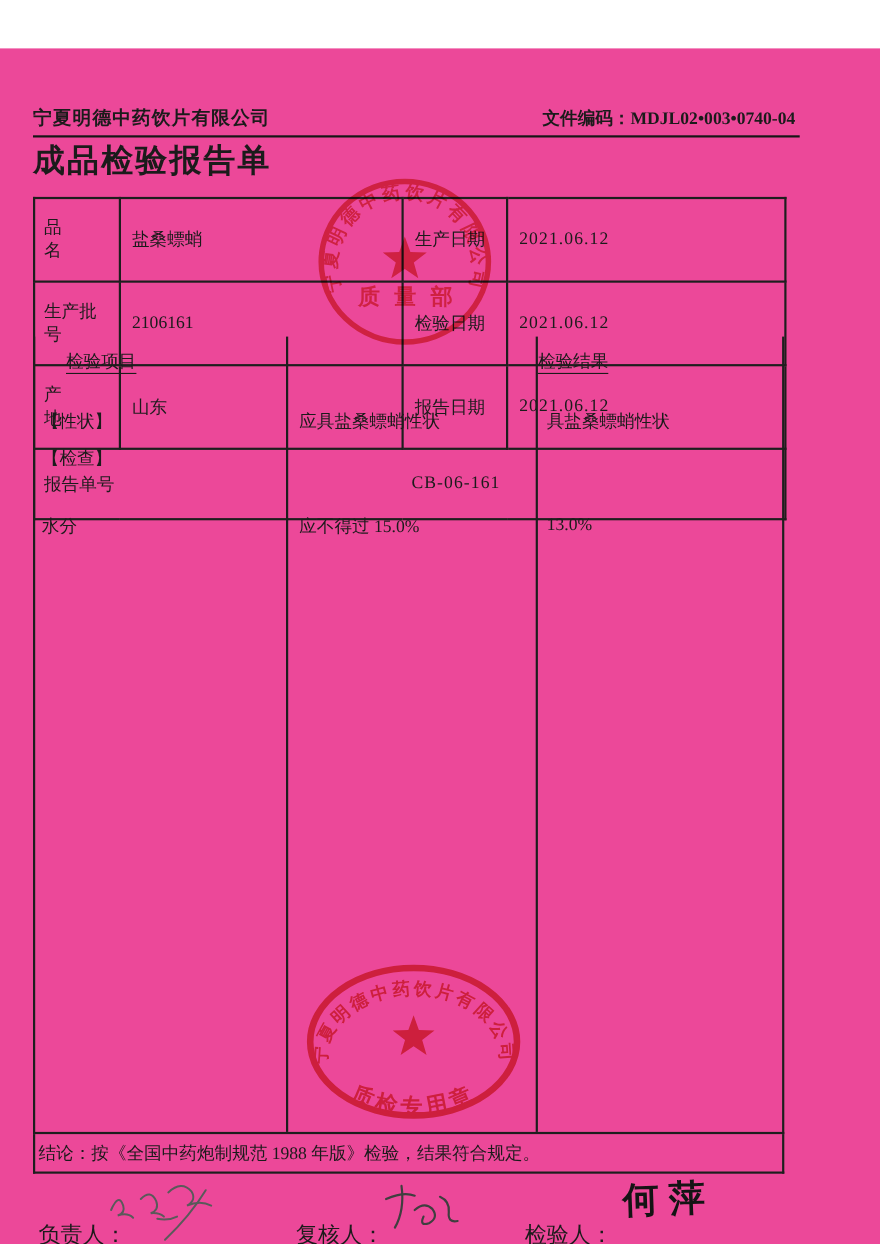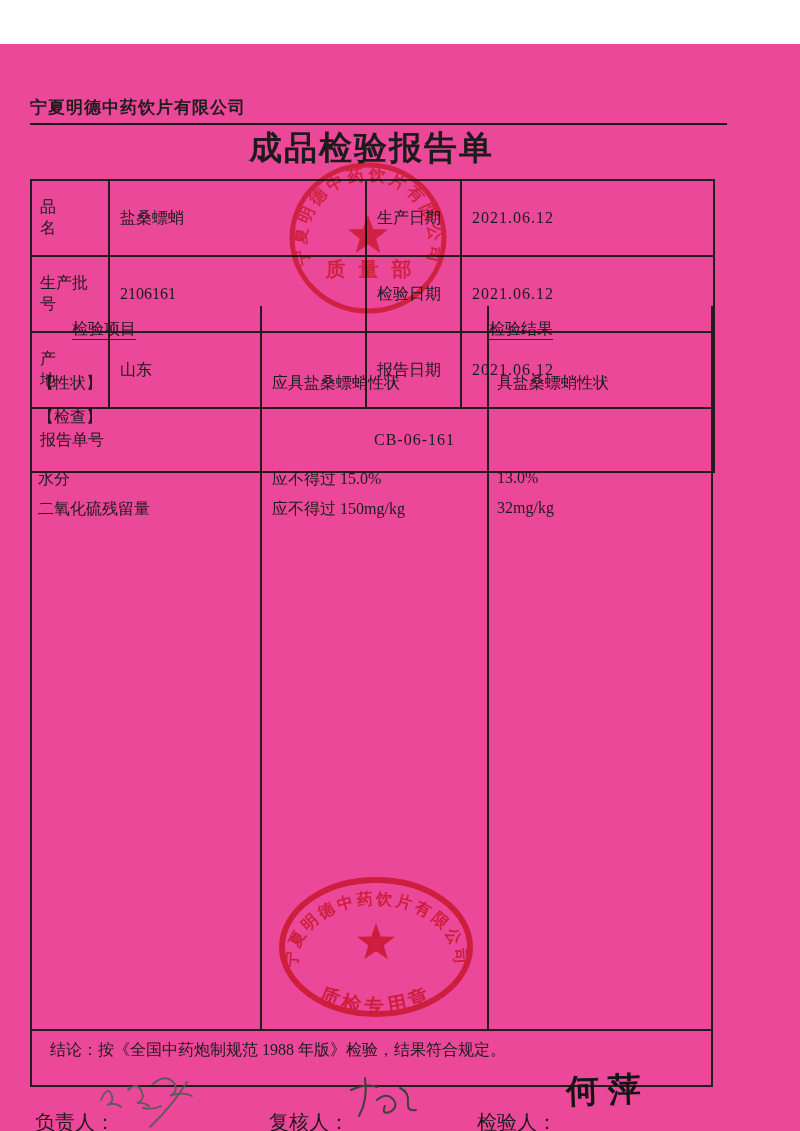--- a/index.html
+++ b/index.html
@@ -4,68 +4,69 @@
 <style>
   html,body{margin:0;padding:0;background:#ffffff;}
   .page{
     position:relative;width:800px;height:1131px;background:#ec4899;overflow:hidden;
     font-family:"Liberation Serif","DejaVu Serif",serif;color:#1b1b1b;margin-top:44px;
   }
   
   .hdr-company{position:absolute;left:30px;top:52px;font-size:17px;font-weight:600;letter-spacing:1px;}
   .hdr-code{position:absolute;right:77px;top:54px;font-size:16px;font-weight:600;}
   .hdr-rule{position:absolute;left:30px;top:79px;width:697px;height:2px;background:#151515;}
-  .title{position:absolute;left:30px;top:82px;width:683px;margin:0;text-align:center;
-         font-size:33px;font-weight:700;letter-spacing:2px;}
+  .title{position:absolute;left:30px;top:82px;width:683px;margin:0;text-align:left;
+         font-size:29px;font-weight:700;letter-spacing:2px;}
   
   table.info{position:absolute;left:30px;top:135px;width:685px;border-collapse:collapse;table-layout:fixed;}
   table.info td{border:2px solid #1e1e1e;height:30px;font-size:16px;padding:16px;vertical-align:middle;}
   table.info td.lbl{padding-left:8px;}
   table.info td.val{padding-left:10px;}
   table.info td.lbl2{padding-left:10px;}
   table.info td.val2{padding-left:10px;letter-spacing:1px;}
   table.info tr.rno td{position:relative;padding-left:8px;}
   .rno-val{position:absolute;left:342px;top:50%;transform:translateY(-50%);letter-spacing:1px;}
   
   .main{position:absolute;left:30px;top:262px;width:683px;height:725px;box-sizing:border-box;
         border:2px solid #1e1e1e;border-top:none;}
   .vline{position:absolute;top:0;bottom:0;width:2px;background:#1e1e1e;}
   .v1{left:228px;} .v2{left:455px;}
   .th{position:absolute;top:13px;font-size:16px;}
   .th .u{text-decoration:underline;text-underline-offset:5px;}
-  .th1{left:40px;}
+  .th1{left:28px;}
   .th2{left:230px;width:225px;text-align:center;}
   .th3{left:457px;width:224px;text-align:left;}
   .rrow{position:absolute;left:0;width:100%;height:22px;font-size:16px;}
   .rrow .c1{position:absolute;left:6px;}
   .rrow .c2{position:absolute;left:240px;}
   .rrow .c3{position:absolute;left:465px;}
   
-  .concl{position:absolute;left:30px;top:987px;width:683px;height:56px;box-sizing:border-box;
-         border:2px solid #1e1e1e;border-top:none;font-size:16px;line-height:37px;padding-left:18px;}
+  .concl{position:absolute;left:30px;top:987px;width:683px;height:36px;box-sizing:border-box;
+         border:2px solid #1e1e1e;border-top:none;font-size:16px;line-height:37px;padding-left:3px;}
   
   .sig-label{position:absolute;top:1065px;font-size:20px;}
   .sl1{left:35px;} .sl2{left:269px;} .sl3{left:477px;}
   .sig-svg{position:absolute;pointer-events:none;}
   .sig-name{position:absolute;left:566px;top:1024px;font-size:33px;font-weight:600;
             letter-spacing:9px;transform:rotate(-2deg);color:#141414;}
   
   .stamp{position:absolute;pointer-events:none;mix-blend-mode:multiply;filter:blur(0.4px);}
   .stamp-top{left:282px;top:113px;opacity:0.8;}
   .stamp-mid{left:277px;top:831px;opacity:0.85;}
   .stamp *{fill:var(--stamp-red,#d8514a);}
   .stamp .ring{fill:none;stroke:var(--stamp-red,#d8514a);}
   .stamp text{font-family:"Liberation Sans","DejaVu Sans",sans-serif;font-weight:700;}
 </style>
 </head>
 <body>
 
 <div class="page">
 
   <div class="hdr-company">宁夏明德中药饮片有限公司</div>
+  <div class="hdr-code">文件编码：MDJL02•003•0740-04</div>
   <div class="hdr-rule"></div>
   <h1 class="title">成品检验报告单</h1>
 
   <table class="info">
     <colgroup>
         <col style="width:78px">
         <col style="width:257px">
         <col style="width:95px">
         <col style="width:253px">
       </colgroup>
@@ -110,25 +111,20 @@
     </div>
     <div class="rrow" style="top:101px">
       <span class="c1">【检查】</span>
       <span class="c2"></span>
       <span class="c3"></span>
     </div>
     <div class="rrow" style="top:163px">
       <span class="c1">水分</span>
       <span class="c2">应不得过 15.0%</span>
       <span class="c3">13.0%</span>
-    </div>
-    <div class="rrow" style="top:193px">
-      <span class="c1">二氧化硫残留量</span>
-      <span class="c2">应不得过 150mg/kg</span>
-      <span class="c3">32mg/kg</span>
     </div>
   </div>
 
   <div class="concl">
     <span>结论：按《全国中药炮制规范 1988 年版》检验，结果符合规定。</span>
   </div>
 
   <div class="sig-label sl1">负责人：</div>
   <div class="sig-label sl2">复核人：</div>
   <div class="sig-label sl3">检验人：</div>

